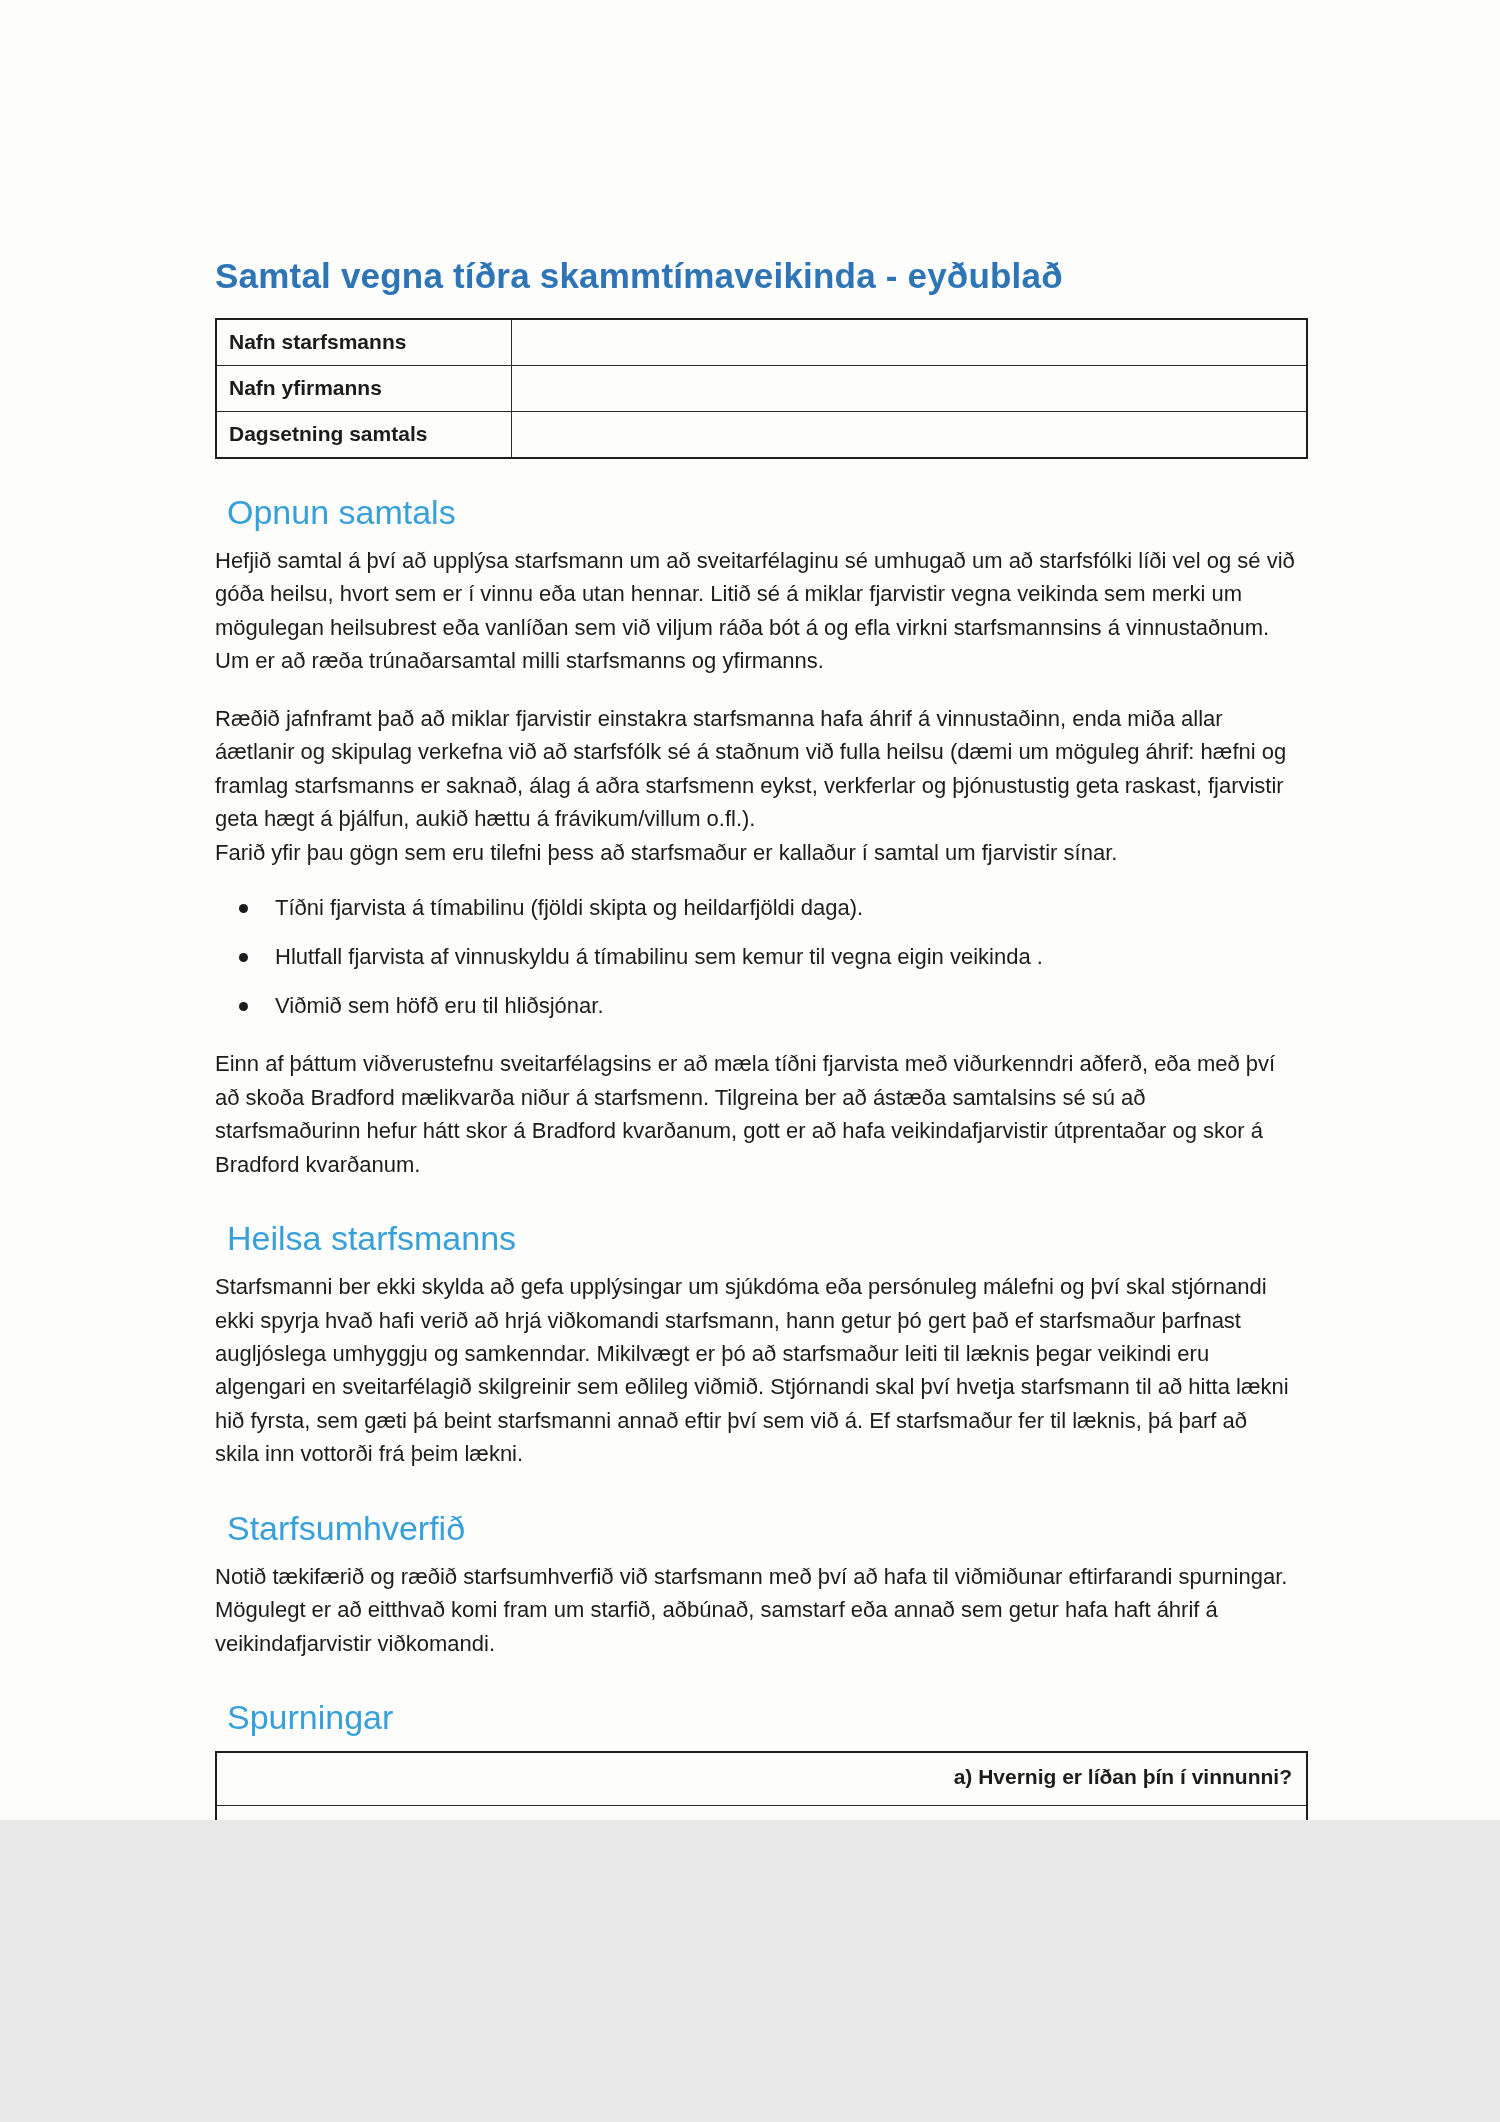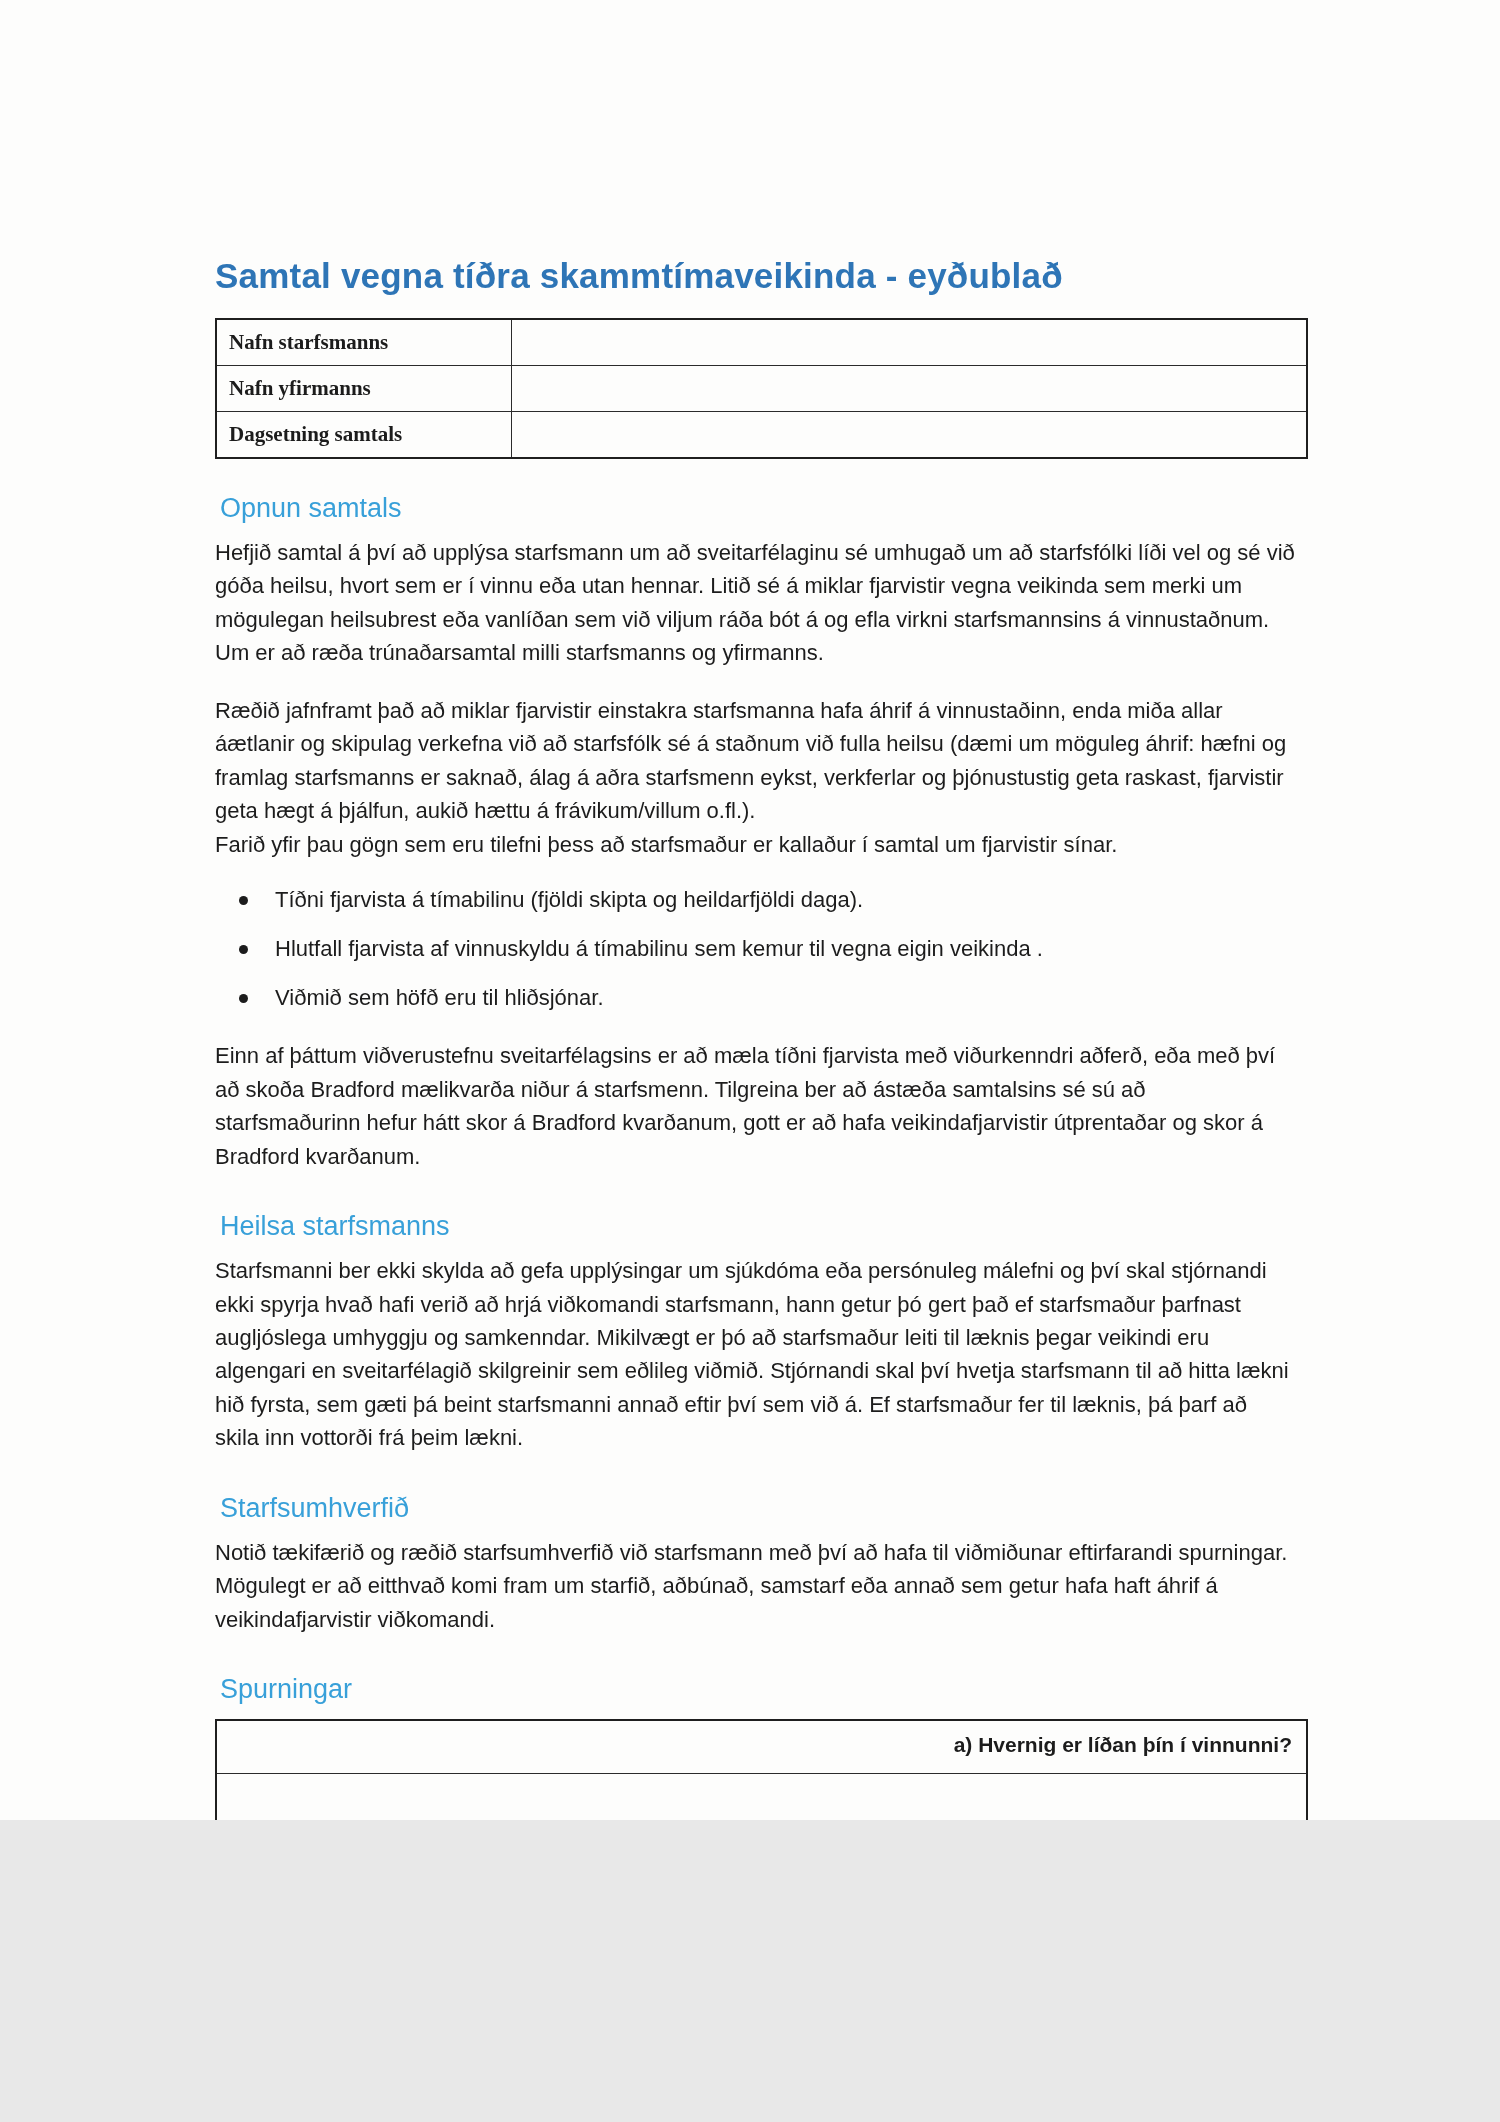--- a/index.html
+++ b/index.html
@@ -23,39 +23,38 @@
     margin: 0 0 22px 0;
     font-size: 35px;
     font-weight: 700;
     color: #2e75b6;
     letter-spacing: 0.2px;
   }
   table.form-table {
     border-collapse: collapse;
     width: 100%;
     margin: 0 0 30px 0;
-    font-family: Liberation Serif, serif;
   }
   table.form-table td {
     border: 1.5px solid #2b2b2b;
     font-size: 21px;
     padding: 9px 12px 10px 12px;
     height: 26px;
     vertical-align: middle;
   }
   table.form-table { border: 2.5px solid #1f1f1f; }
   td.label-cell {
     width: 270px;
     font-weight: 700;
   }
   td.value-cell { background: #fdfdfc; }
 
   h2.section-heading {
-    margin: 38px 0 12px 5px;
-    font-size: 27px;
+    margin: 38px 0 12px 12px;
+    font-size: 34px;
     font-weight: 400;
     color: #38a0d9;
   }
   h2.first { margin-top: 34px; }
   p.body-text {
     margin: 0 12px 24px 0;
     font-size: 22px;
     line-height: 1.52;
   }
   ul.bullet-list {

